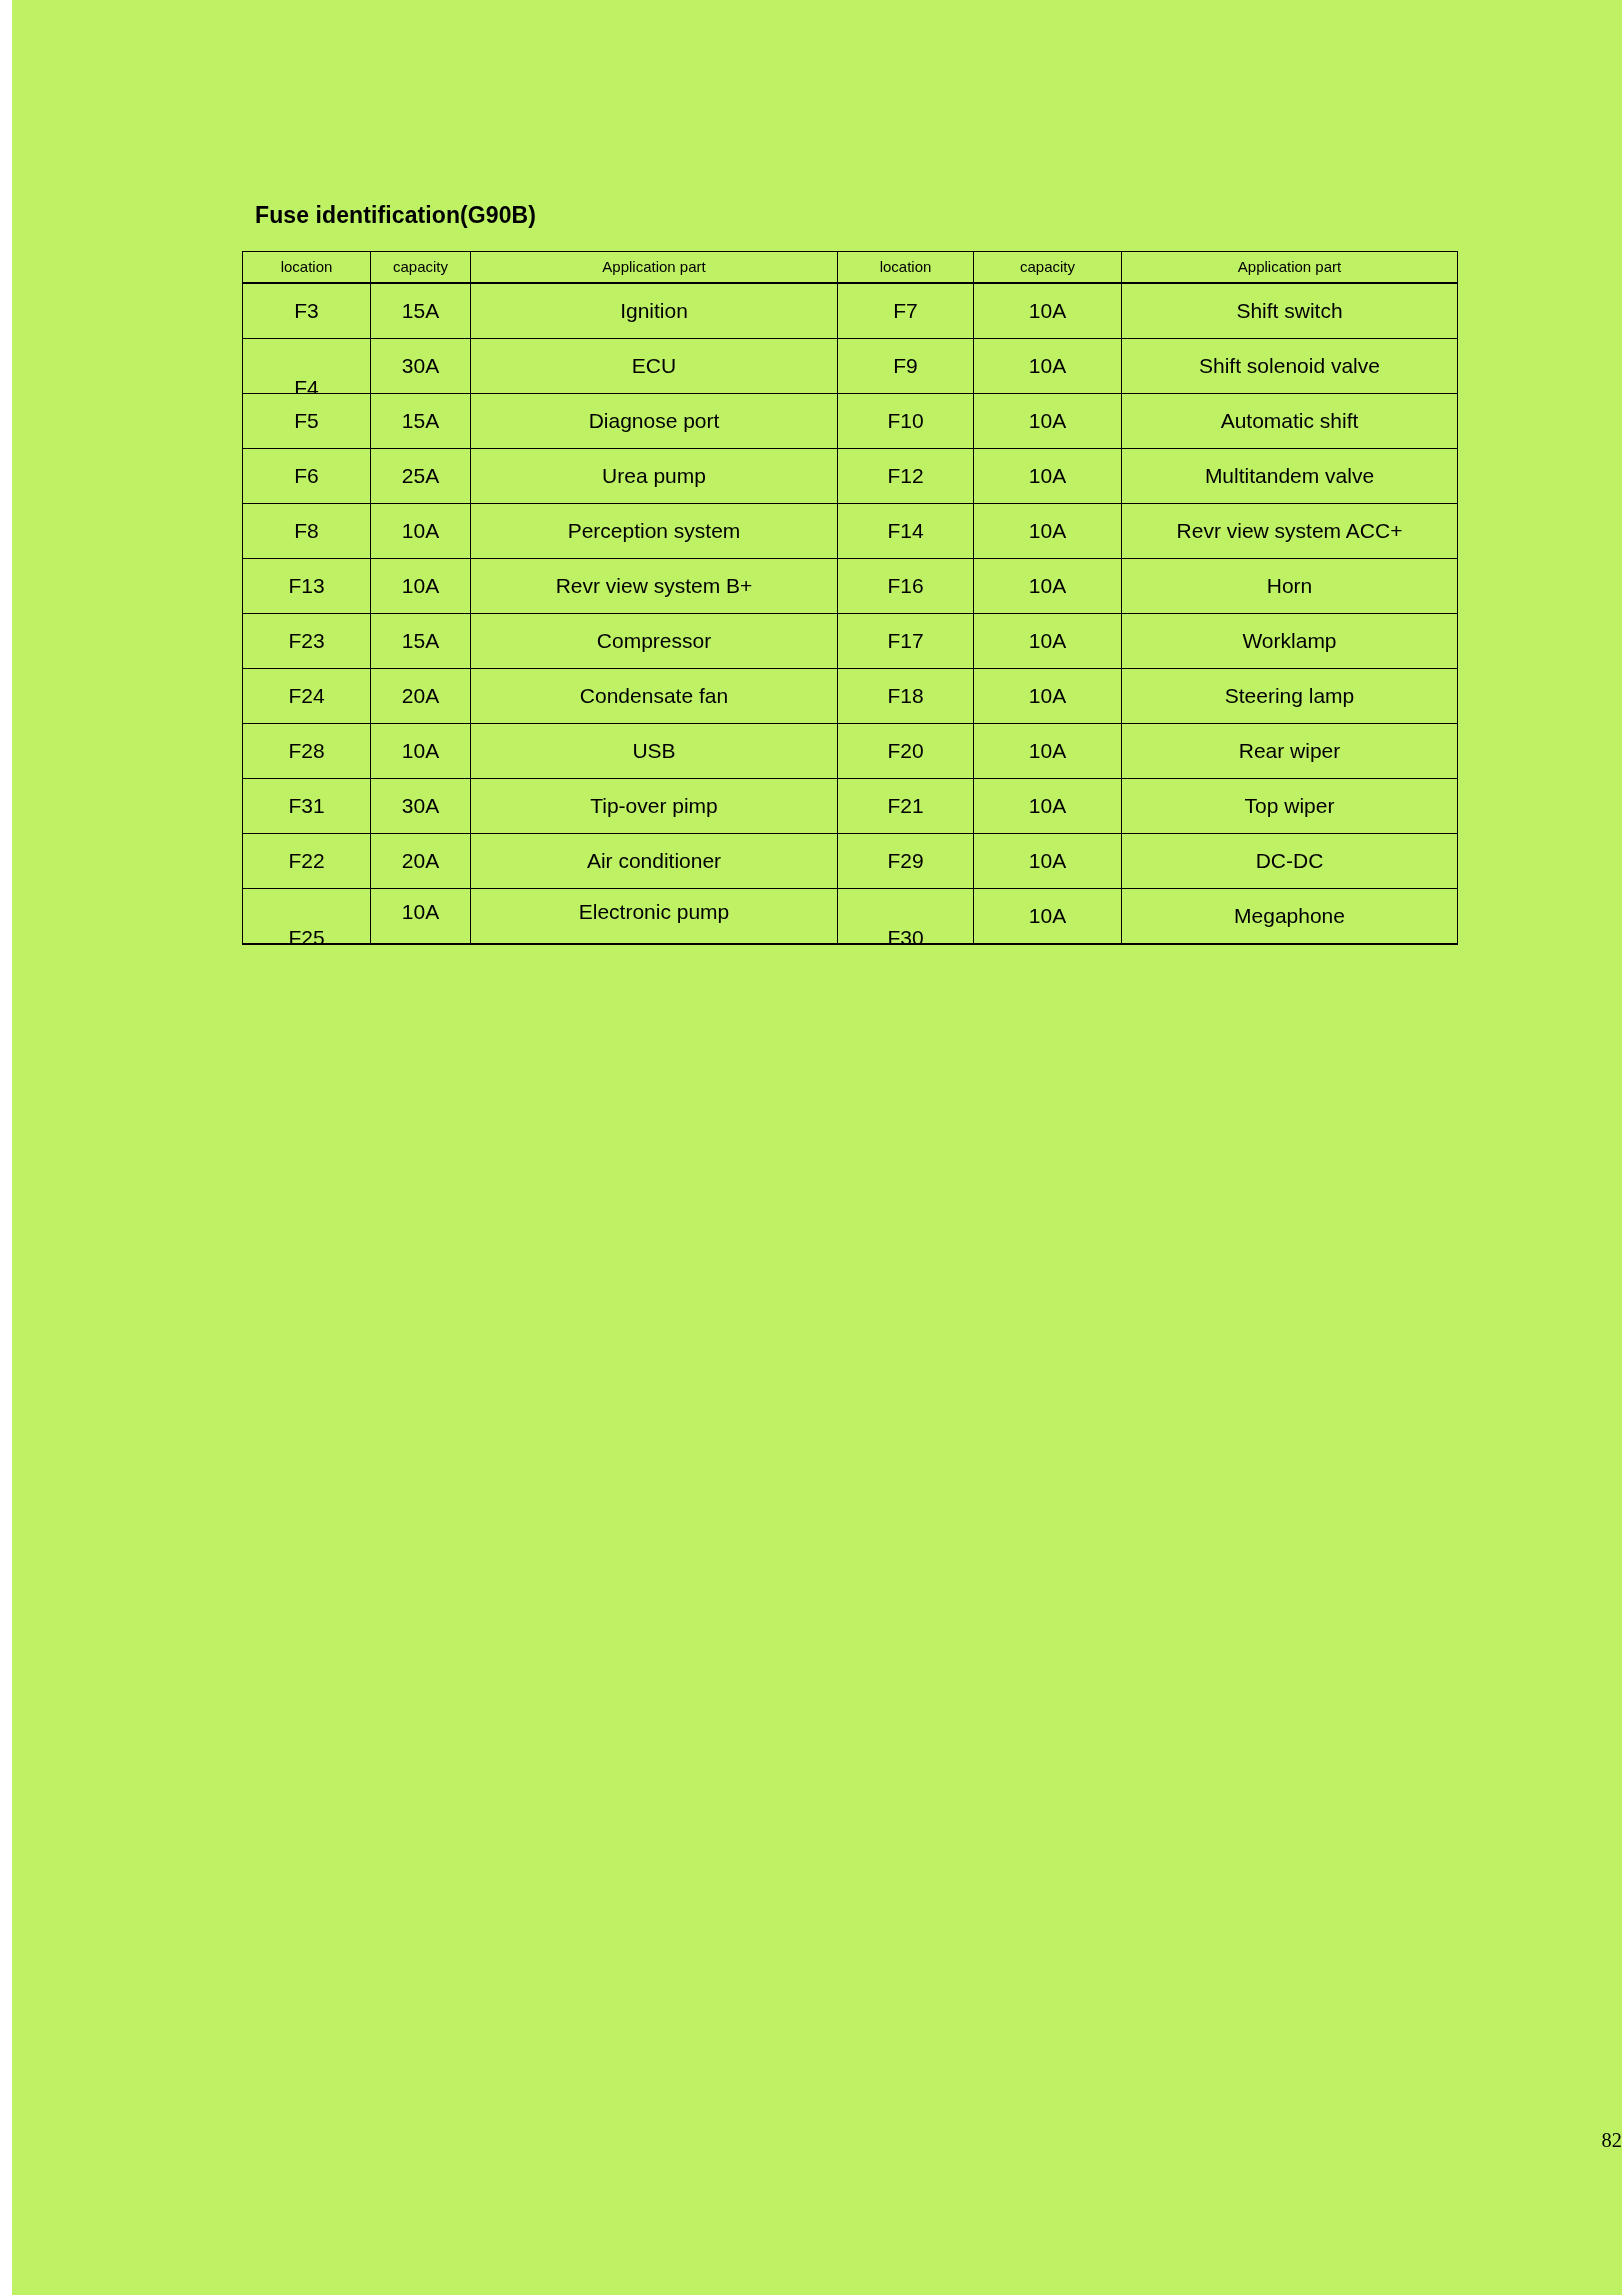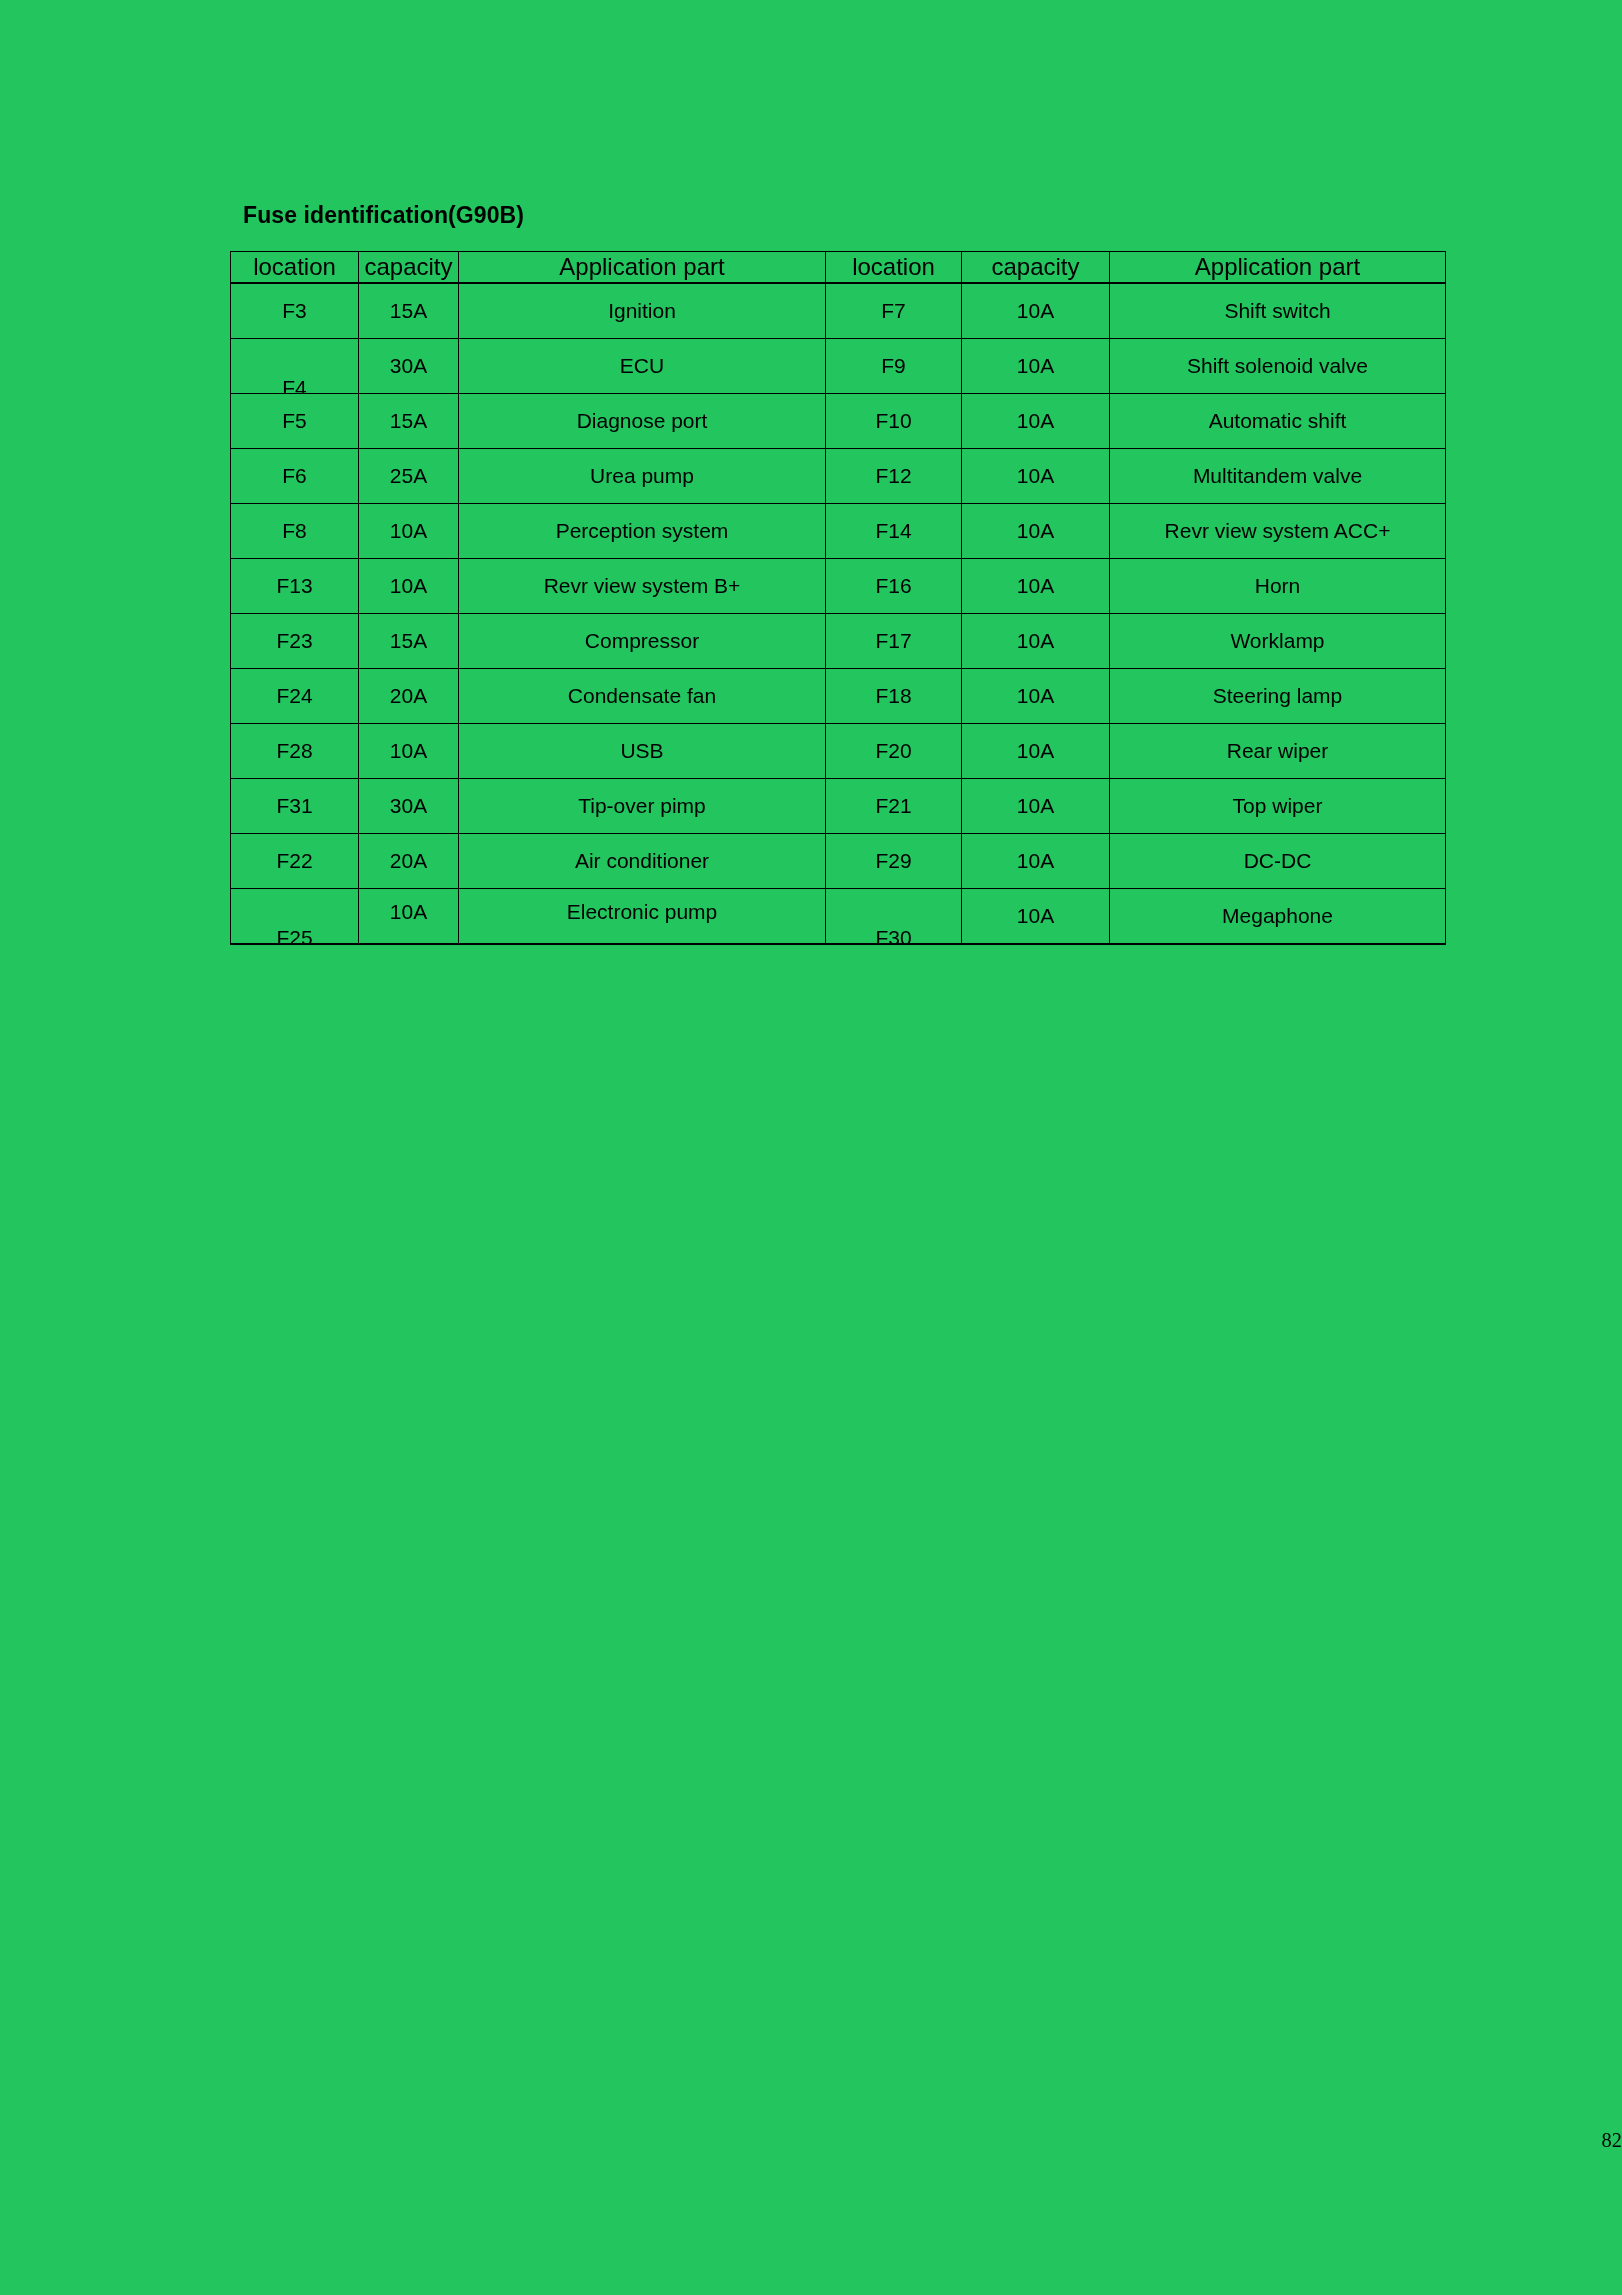--- a/index.html
+++ b/index.html
@@ -11,21 +11,22 @@
     width: 1622px;
     height: 2295px;
     position: relative;
     font-family: "Liberation Sans", sans-serif;
     color: #000000;
     -webkit-font-smoothing: antialiased;
   }
   #page {
     position: absolute;
     inset: 0;
-    background: #22c55e;
+    background: #bef264;
+    margin-left: 12px;
   }
   #doc-title {
     position: absolute;
     left: 243px;
     top: 202px;
     font-size: 23px;
     font-weight: bold;
     letter-spacing: 0.1px;
     white-space: nowrap;
   }
@@ -43,21 +44,21 @@
     font-size: 21px;
     text-align: center;
     vertical-align: middle;
     padding: 0;
     line-height: 1.1;
     overflow: hidden;
     white-space: nowrap;
   }
   #fuse-table thead th {
     height: 30px;
-    font-size: 24px;
+    font-size: 15px;
     border-bottom-width: 2px;
   }
   #fuse-table tbody td {
     height: 54px;
   }
   #fuse-table tbody tr.last-row td {
     border-top-width: 2px;
   }
   #fuse-table tbody tr:last-child td {
     border-bottom-width: 2px;

